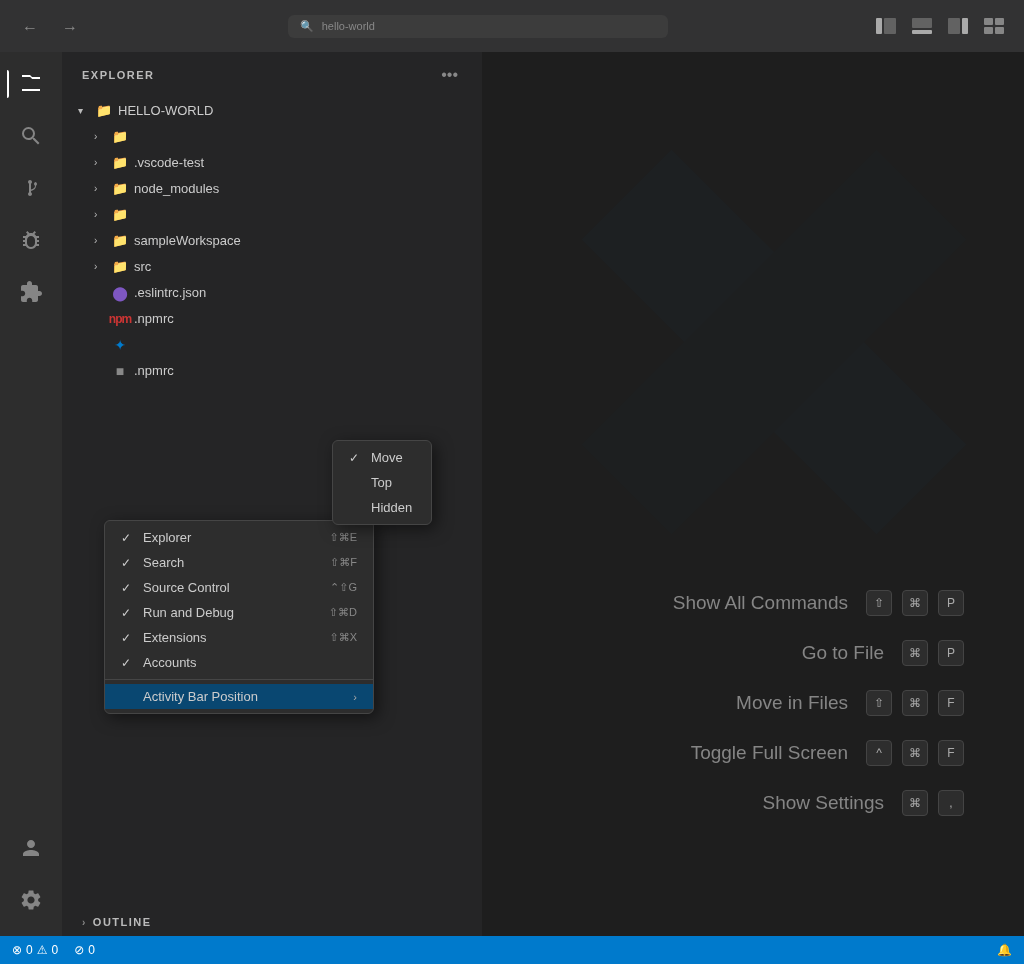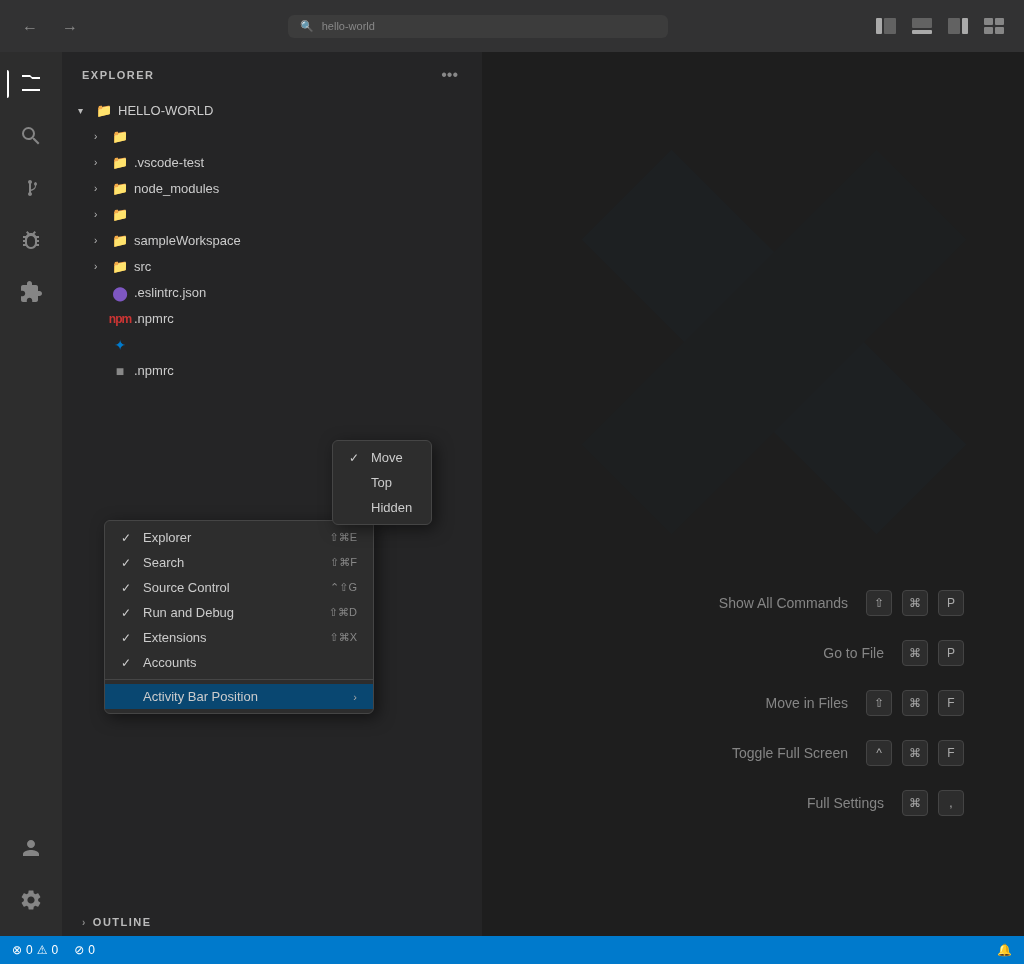--- a/index.html
+++ b/index.html
@@ -235,21 +235,21 @@
     }
     .shortcut-row {
       display: flex;
       align-items: center;
       gap: 10px;
       color: #858585;
       font-size: 14px;
     }
     .shortcut-row .label {
       color: #858585;
-      font-size: 14px;
+      font-size: 19px;
       margin-right: 8px;
     }
     .kbd {
       display: inline-flex;
       align-items: center;
       justify-content: center;
       min-width: 26px;
       height: 26px;
       padding: 0 6px;
       background: #2d2d2d;
@@ -574,21 +574,21 @@
         <span class="kbd">⌘</span>
         <span class="kbd">F</span>
       </div>
       <div class="shortcut-row">
         <span class="label">Toggle Full Screen</span>
         <span class="kbd">^</span>
         <span class="kbd">⌘</span>
         <span class="kbd">F</span>
       </div>
       <div class="shortcut-row">
-        <span class="label">Full Settings</span>
+        <span class="label">Show Settings</span>
         <span class="kbd">⌘</span>
         <span class="kbd">,</span>
       </div>
     </div>
   </div>
 </div>
 
 <div class="statusbar">
   <div class="statusbar-left">
     <div class="status-item">

